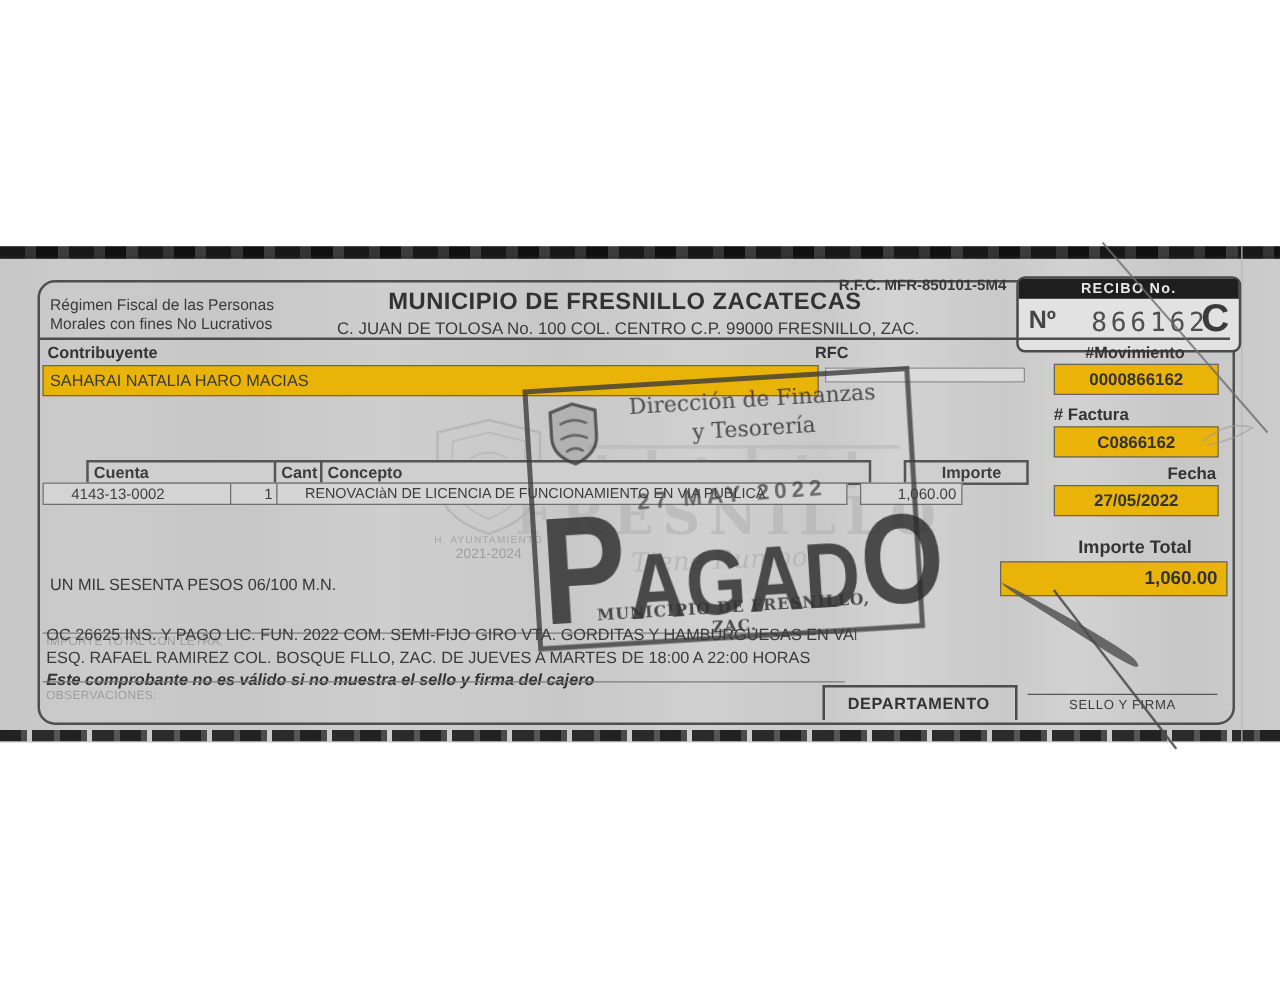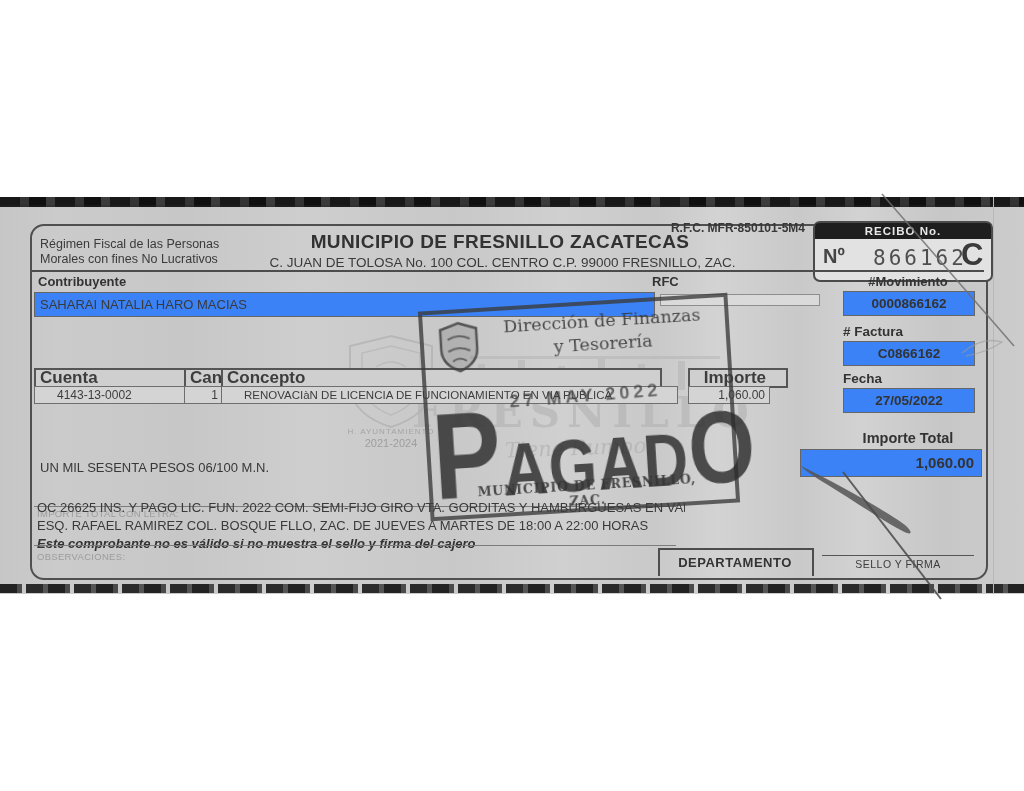--- a/index.html
+++ b/index.html
@@ -42,36 +42,36 @@
   .address{left:230px;top:255px;width:545px;text-align:center;font-size:13.5px;color:#3a3a3a;}
   .rfc-issuer{left:645px;top:221px;width:160px;text-align:right;font-weight:bold;font-size:12px;color:#383838;}
   .recibo-box{left:813px;top:221px;width:176px;height:57px;border:2px solid #4a4a4a;border-radius:7px;background:#e2e2e2;overflow:visible;}
   .recibo-bar{position:absolute;left:0;top:0;width:100%;height:16px;background:#1e1e1e;color:#e8e8e8;
     font-weight:bold;font-size:11.5px;text-align:center;line-height:16px;letter-spacing:1px;border-radius:4px 4px 0 0;}
   .recibo-no{position:absolute;left:8px;top:22px;font-weight:bold;font-size:20px;color:#454545;}
   .recibo-num{position:absolute;left:58px;top:23px;font-family:"DejaVu Sans Mono",monospace;font-size:21px;letter-spacing:3px;color:#4f4f4f;}
   .recibo-c{left:961px;top:237px;font-weight:bold;font-size:31px;color:#3a3a3a;}
   
   .lbl{font-weight:bold;font-size:13px;color:#333;}
-  .box{border:1.5px solid #666;background:#3b82f6;}
+  .box{border:1.5px solid #666;background:#eab308;}
   .contrib-lbl{left:38px;top:274px;}
   .rfc-lbl{left:652px;top:274px;}
   .mov-lbl{left:843px;top:274px;width:130px;text-align:center;}
   .name-box{left:34px;top:292px;width:614px;height:23px;font-size:13px;line-height:23px;padding-left:5px;color:#3a3a3a;}
   .rfc-box{left:660px;top:294px;width:158px;height:10px;background:#dadada;border:1px solid #8e8e8e;}
   .val-box{width:130px;height:23px;text-align:center;font-weight:bold;font-size:13.5px;line-height:23px;color:#333;}
   .mov-box{left:843px;top:291px;}
   .fact-lbl{left:843px;top:324px;width:130px;text-align:left;font-size:13.5px;}
   .fact-box{left:843px;top:341px;}
-  .fecha-lbl{left:843px;top:371px;width:130px;text-align:left;font-size:13.5px;}
+  .fecha-lbl{left:843px;top:371px;width:130px;text-align:right;font-size:13.5px;}
   .fecha-box{left:843px;top:388px;}
   .tot-lbl{left:843px;top:430px;width:130px;text-align:center;font-size:14.5px;}
   .tot-box{left:800px;top:449px;width:173px;height:26px;text-align:right;font-weight:bold;font-size:15px;line-height:26px;padding-right:7px;color:#333;}
   
-  .th{border:2px solid #555;background:#cfcfcf;font-weight:bold;font-size:17px;line-height:15px;padding-left:4px;height:16px;}
+  .th{border:2px solid #555;background:#cfcfcf;font-weight:bold;font-size:13px;line-height:15px;padding-left:4px;height:16px;margin-left:35px;}
   .td{border:1.5px solid #6e6e6e;background:#d4d4d4;font-size:12px;line-height:16px;padding-left:22px;height:16px;white-space:nowrap;}
   .cuenta-h{left:34px;top:368px;width:146px;}
   .cant-h{left:184px;top:368px;width:33px;}
   .concepto-h{left:221px;top:368px;width:433px;}
   .importe-h{left:688px;top:368px;width:76px;text-align:right;padding-right:20px;padding-left:0;}
   .cuenta-c{left:34px;top:386px;width:146px;}
   .cant-c{left:184px;top:386px;width:33px;text-align:right;padding-right:3px;padding-left:0;}
   .concepto-c{left:221px;top:386px;width:433px;font-size:11.5px;overflow:visible;}
   .importe-c{left:688px;top:386px;width:76px;text-align:right;padding-right:4px;padding-left:0;}
   

